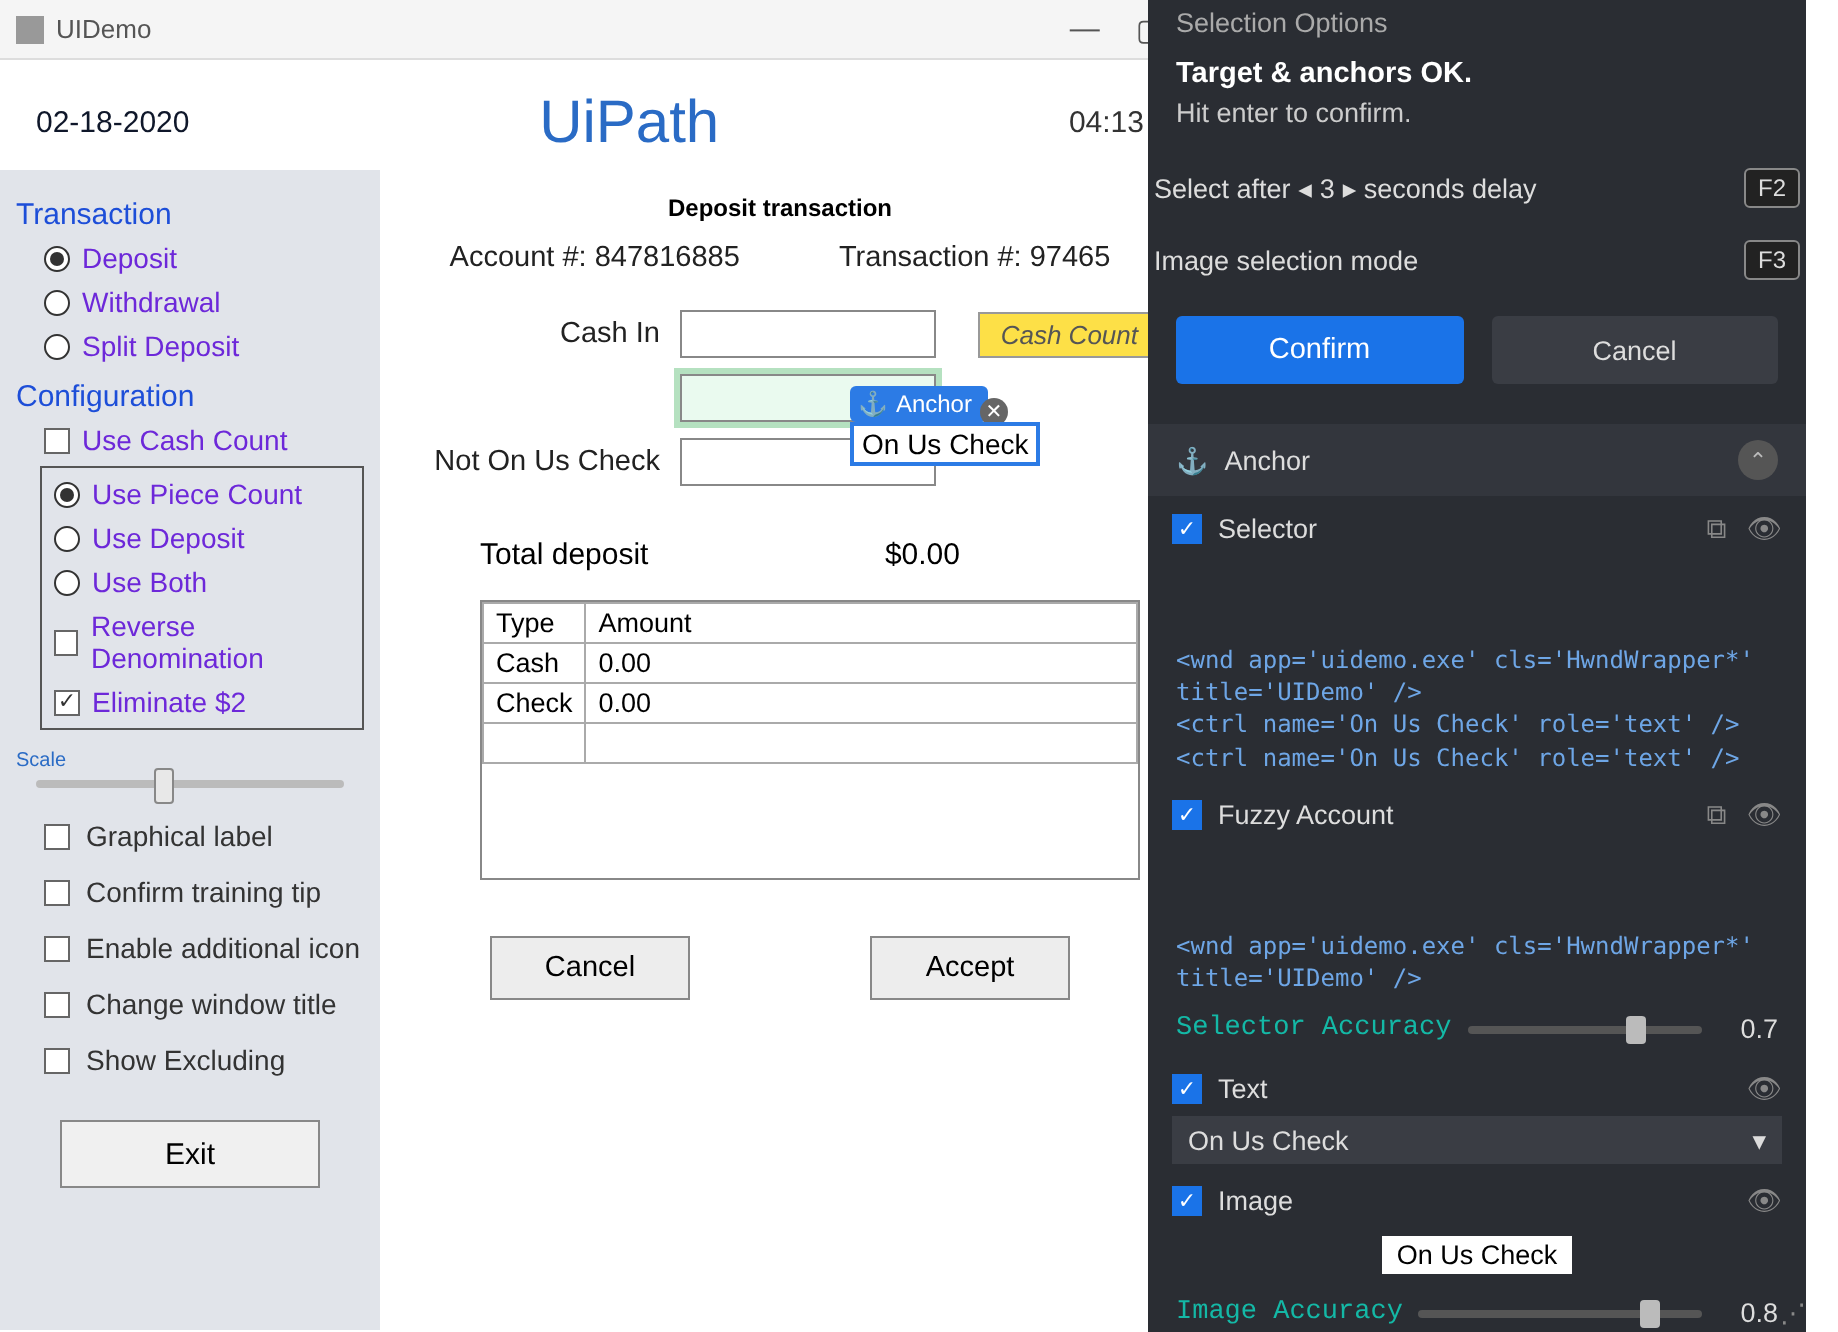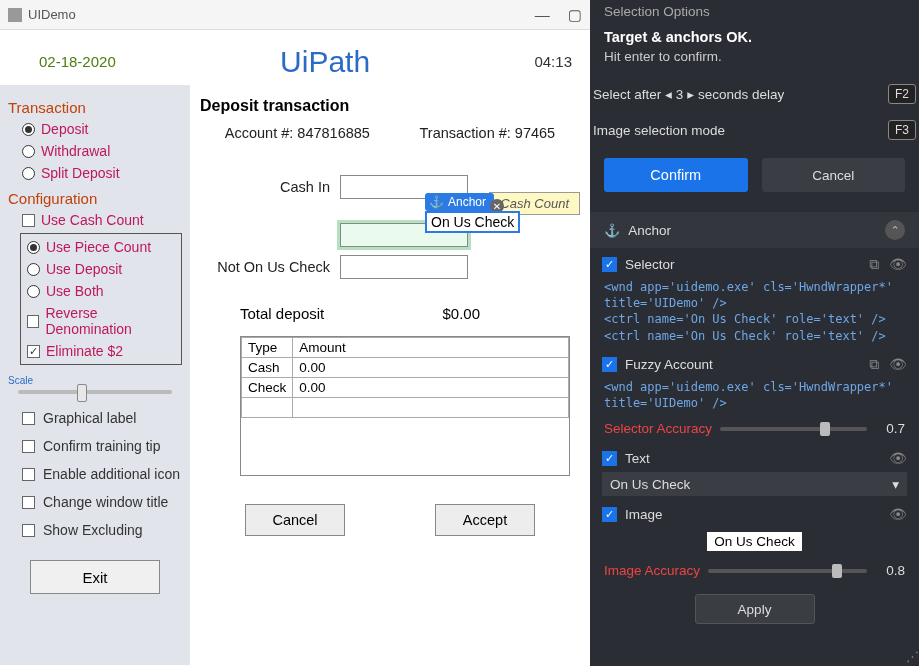--- a/index.html
+++ b/index.html
@@ -5,88 +5,88 @@
 * { box-sizing: border-box; margin: 0; padding: 0; font-family: "Segoe UI", Arial, sans-serif; }
 body { width: 919px; height: 666px; background: #fff; overflow: hidden; position: relative; }
 
 .window { width: 590px; height: 666px; background: #fff; position: relative; overflow: hidden; }
 .titlebar { height: 30px; background: #f5f5f5; display: flex; align-items: center; padding: 0 8px; color: #555; font-size: 13px; border-bottom: 1px solid #ddd; }
 .titlebar-icon { width: 14px; height: 14px; background: #999; margin-right: 6px; }
 .titlebar-controls { margin-left: auto; display: flex; gap: 18px; color: #555; font-size: 15px; }
 .titlebar-controls span { cursor: pointer; }
 
 .header-row { display: flex; align-items: center; justify-content: space-between; padding: 8px 18px 0 18px; height: 55px; }
-.header-date { color: #4d7c0f; font-size: 15px; margin-left: 21px; }
+.header-date { color: #0f172a; font-size: 15px; }
 .header-brand { color: #2a6bc5; font-size: 30px; font-weight: 400; font-family: "Segoe UI Light", "Segoe UI", Arial, sans-serif; }
 .header-time { color: #333; font-size: 15px; }
 
 .content { display: flex; }
 .sidebar { width: 190px; background: #e1e4ea; padding: 8px 8px; min-height: 580px; }
-.section-h { color: #c2410c; font-size: 15px; margin: 6px 0 2px 0; }
-.radio-row, .check-row { display: flex; align-items: center; gap: 6px; font-size: 14px; color: #be185d; padding: 3px 0 3px 14px; }
+.section-h { color: #1d4ed8; font-size: 15px; margin: 6px 0 2px 0; }
+.radio-row, .check-row { display: flex; align-items: center; gap: 6px; font-size: 14px; color: #6d28d9; padding: 3px 0 3px 14px; }
 .radio { width: 13px; height: 13px; border: 1.5px solid #333; border-radius: 50%; display: inline-flex; align-items: center; justify-content: center; background: #fff; }
 .radio.checked::after { content: ""; width: 7px; height: 7px; background: #333; border-radius: 50%; }
 .chk { width: 13px; height: 13px; border: 1.5px solid #666; background: #fff; display: inline-flex; align-items: center; justify-content: center; }
 .chk.checked::after { content: "✓"; color: #333; font-size: 11px; line-height: 1; }
 .config-box { border: 1px solid #555; padding: 2px 0; margin-left: 12px; margin-top: 2px; }
 .config-box .check-row { padding-left: 6px; }
 
 .scale-label { color: #2a6bc5; font-size: 10px; margin: 10px 0 4px 0; }
 .slider-wrap { padding: 0 10px 10px 10px; }
 .slider-track { height: 4px; background: #bbb; border-radius: 2px; position: relative; }
 .slider-thumb { position: absolute; top: -6px; left: 38%; width: 10px; height: 18px; background: #e8e8e8; border: 1px solid #888; border-radius: 2px; }
 
 .opt-row { display: flex; align-items: center; gap: 8px; font-size: 14px; color: #333; padding: 6px 0 6px 14px; }
 .exit-btn { margin: 16px auto 0 auto; width: 130px; height: 34px; border: 1px solid #888; background: #f0f0f0; font-size: 15px; display: flex; align-items: center; justify-content: center; cursor: pointer; }
 
 .main { flex: 1; padding: 8px 10px; position: relative; }
-.main h2 { font-size: 16px; font-weight: 600; margin: 4px 0 10px; }
+.main h2 { text-align: center; font-size: 12px; font-weight: 600; margin: 4px 0 10px; }
 .acct-row { display: flex; justify-content: space-around; font-size: 14.5px; color: #222; margin-bottom: 18px; }
 .field-row { display: flex; align-items: center; margin: 8px 0; }
 .field-label { width: 140px; text-align: right; padding-right: 10px; font-size: 14.5px; color: #222; }
 .field-input { width: 128px; height: 24px; border: 1px solid #888; background: #fff; }
 .field-input.selected { outline: 3px solid rgba(120,200,140,.55); background: #eafaef; }
-.cashcount-btn { margin-left: auto; background: #fef9c3; border: 1px solid #999; padding: 3px 10px; font-size: 13px; font-style: italic; color: #555; margin-top: 33px; }
+.cashcount-btn { margin-left: auto; background: #fde047; border: 1px solid #999; padding: 3px 10px; font-size: 13px; font-style: italic; color: #555; }
 
 .anchor-tag { position: absolute; left: 235px; top: 108px; background: #2c7be5; color: #fff; font-size: 12px; padding: 2px 8px 2px 4px; border-radius: 3px; display: flex; align-items: center; gap: 4px; z-index: 5; }
 .anchor-tag .close { position: absolute; right: -10px; top: 6px; width: 14px; height: 14px; border-radius: 50%; background: #666; color: #fff; font-size: 10px; display: flex; align-items: center; justify-content: center; }
 .anchor-label { position: absolute; left: 235px; top: 126px; background: #fff; border: 2px solid #2c7be5; font-size: 14px; padding: 1px 4px; z-index: 5; }
 
 .total-row { display: flex; font-size: 15px; margin: 26px 0 14px 0; }
 .total-row .tl { width: 150px; text-align: left; padding-left: 40px; }
 .total-row .tv { width: 150px; text-align: right; padding-right: 20px; }
 
 .table-box { border: 1px solid #888; margin-left: 40px; width: 330px; min-height: 140px; background: #fff; }
 .table-box table { width: 100%; border-collapse: collapse; font-size: 13.5px; }
 .table-box th, .table-box td { border: 1px solid #aaa; padding: 2px 6px; text-align: left; }
 .table-box th { font-weight: 400; background: #fff; }
 .table-box td:first-child, .table-box th:first-child { width: 50px; }
 
 .btns-row { display: flex; justify-content: space-around; margin-top: 28px; }
 .btn { width: 100px; height: 32px; border: 1px solid #888; background: #ededed; font-size: 14.5px; display: flex; align-items: center; justify-content: center; cursor: pointer; }
 
-.panel { position: absolute; right: 0; top: 0; width: 329px; height: 666px; background: #2a2d33; color: #ddd; font-size: 13.5px; overflow: hidden; }
+.panel { position: absolute; right: 16px; top: 0; width: 329px; height: 666px; background: #2a2d33; color: #ddd; font-size: 13.5px; overflow: hidden; }
 .p-title { padding: 4px 14px 0; color: #aaa; font-size: 13.5px; }
 .p-msg1 { padding: 10px 14px 0; font-weight: 600; color: #fff; font-size: 14.5px; }
 .p-msg2 { padding: 4px 14px 12px; color: #ccc; }
 .p-row { display: flex; align-items: center; padding: 8px 3px; justify-content: space-between; }
 .p-row .spin { display: inline-flex; align-items: center; gap: 4px; }
 .fkey { border: 1px solid #888; background: #222; color: #ddd; padding: 2px 6px; border-radius: 3px; font-size: 12px; }
 .p-btns { display: flex; gap: 14px; padding: 10px 14px 16px; }
 .p-confirm { flex: 1; height: 34px; background: #1a73e8; border-radius: 3px; display: flex; align-items: center; justify-content: center; color: #fff; font-size: 14.5px; cursor: pointer; }
 .p-cancel { flex: 1; height: 34px; background: #3a3d44; border-radius: 3px; display: flex; align-items: center; justify-content: center; color: #ddd; cursor: pointer; }
 
 .p-sec { background: #33363d; padding: 8px 14px; display: flex; align-items: center; gap: 8px; margin-top: 4px; }
 .p-sec .arrow { margin-left: auto; width: 20px; height: 20px; border-radius: 50%; background: #555; display: flex; align-items: center; justify-content: center; color: #bbb; font-size: 11px; }
 .p-chkrow { display: flex; align-items: center; padding: 8px 12px 4px; gap: 8px; }
 .p-chk { width: 15px; height: 15px; background: #1a73e8; display: inline-flex; align-items: center; justify-content: center; color: #fff; font-size: 11px; }
 .p-chkrow .tools { margin-left: auto; display: flex; gap: 10px; color: #888; font-size: 14px; }
-.code { padding: 2px 14px 4px; font-family: Consolas, monospace; color: #6ea6e6; font-size: 12px; white-space: pre-wrap; line-height: 1.35; word-break: break-all; }
+.code { padding: 2px 14px 4px; font-family: Consolas, monospace; color: #6ea6e6; font-size: 12px; white-space: pre-wrap; line-height: 1.35; word-break: break-all; margin-top: 43px; }
 .p-slider-row { display: flex; align-items: center; gap: 8px; padding: 6px 14px; }
-.p-slider-row .lab { flex: 0 0 auto; color: #ef4444; }
+.p-slider-row .lab { flex: 0 0 auto; color: #14b8a6; font-family: Liberation Mono, monospace; }
 .p-slide { flex: 1; height: 4px; background: #555; border-radius: 2px; position: relative; }
 .p-slide .th { position: absolute; top: -5px; width: 10px; height: 14px; background: #bbb; border-radius: 2px; }
 .p-num { width: 30px; text-align: right; }
 
 .p-text-box { margin: 2px 12px; background: #3a3d44; padding: 4px 8px; color: #ddd; font-size: 13.5px; display: flex; align-items: center; justify-content: space-between; }
 .img-preview { margin: 6px auto; width: 95px; padding: 2px 4px; background: #fff; color: #000; font-size: 13.5px; text-align: center; }
 .apply-btn { margin: 10px auto 4px; width: 120px; height: 30px; background: #3a3d44; border: 1px solid #555; display: flex; align-items: center; justify-content: center; color: #ddd; cursor: pointer; border-radius: 3px; }
 .eye { color: #888; }
 .anchor-ic { color: #6ea6e6; font-size: 13px; }
 .resize-grip { position: absolute; right: 2px; bottom: 2px; color: #888; font-size: 13px; letter-spacing: -2px; }

